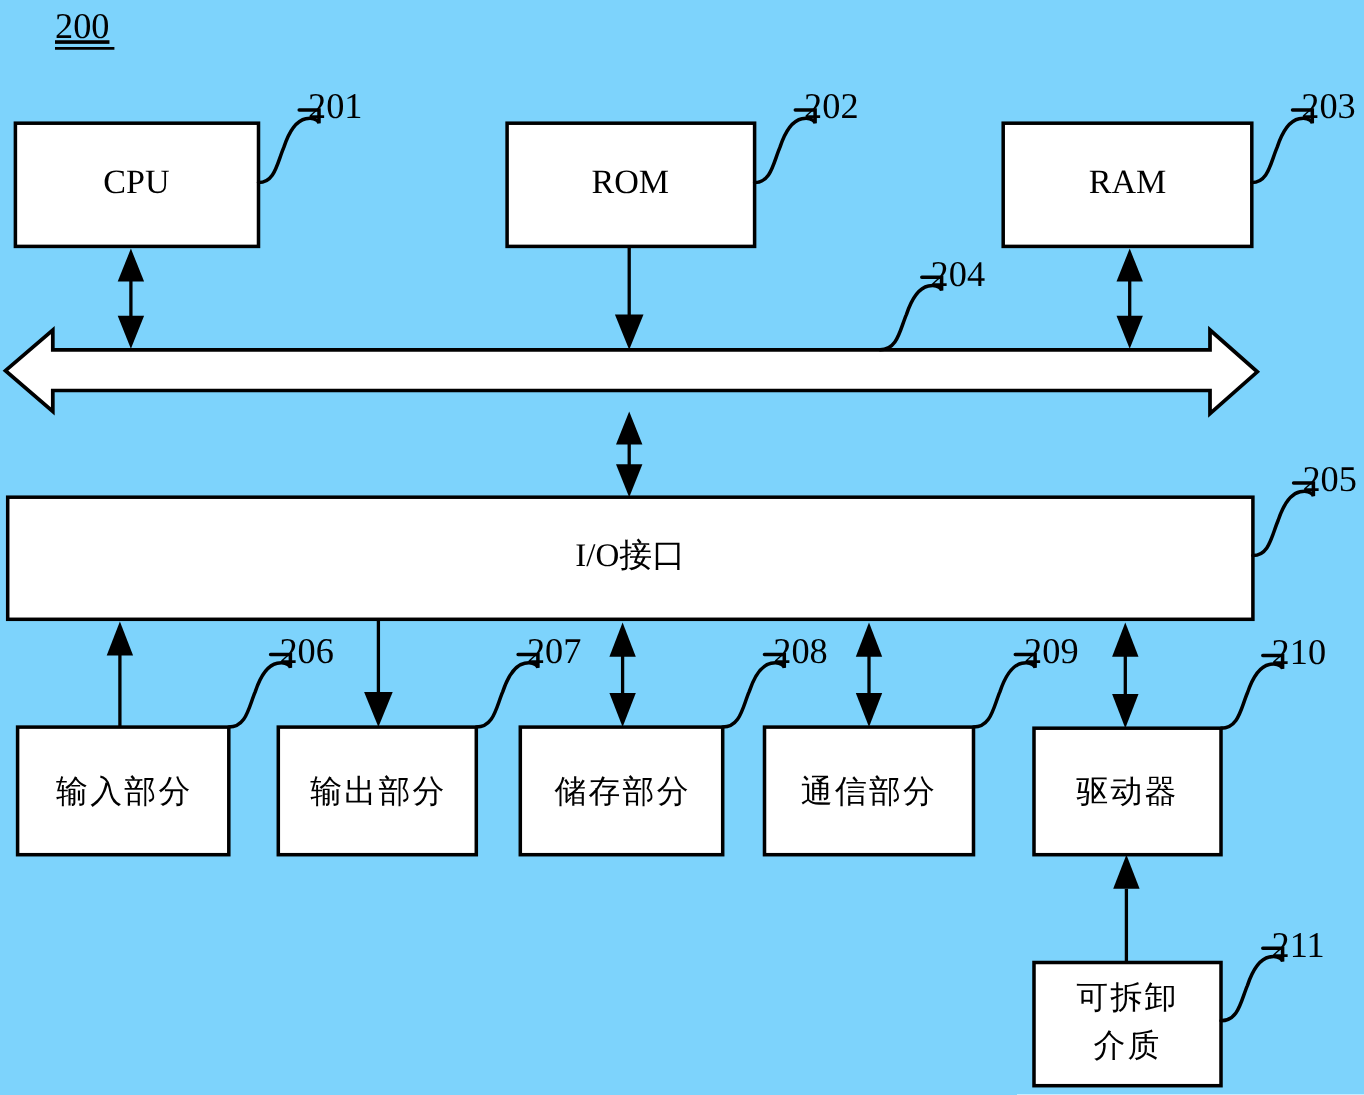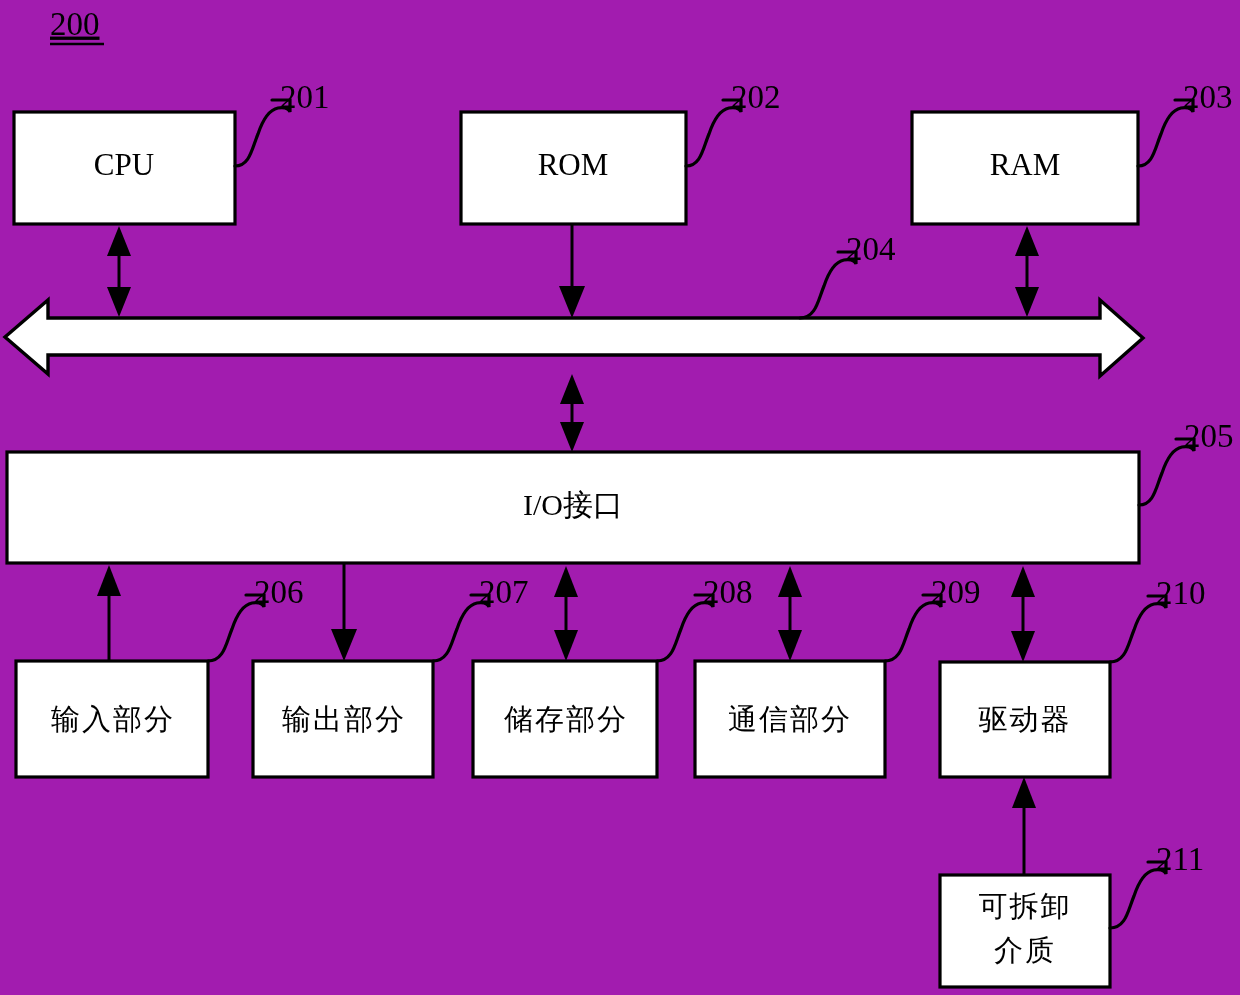--- a/index.html
+++ b/index.html
@@ -10,21 +10,21 @@
   body {
     width: 1240px;
     height: 995px;
     overflow: hidden;
     font-family: "Liberation Serif", serif;
   }
   #figure-root {
     position: relative;
     width: 1240px;
     height: 995px;
-    background: #a21caf;
+    background: #7dd3fc;
   }
   svg.diagram {
     position: absolute;
     left: 0;
     top: 0;
     width: 1240px;
     height: 995px;
     display: block;
   }
   .box-line {

